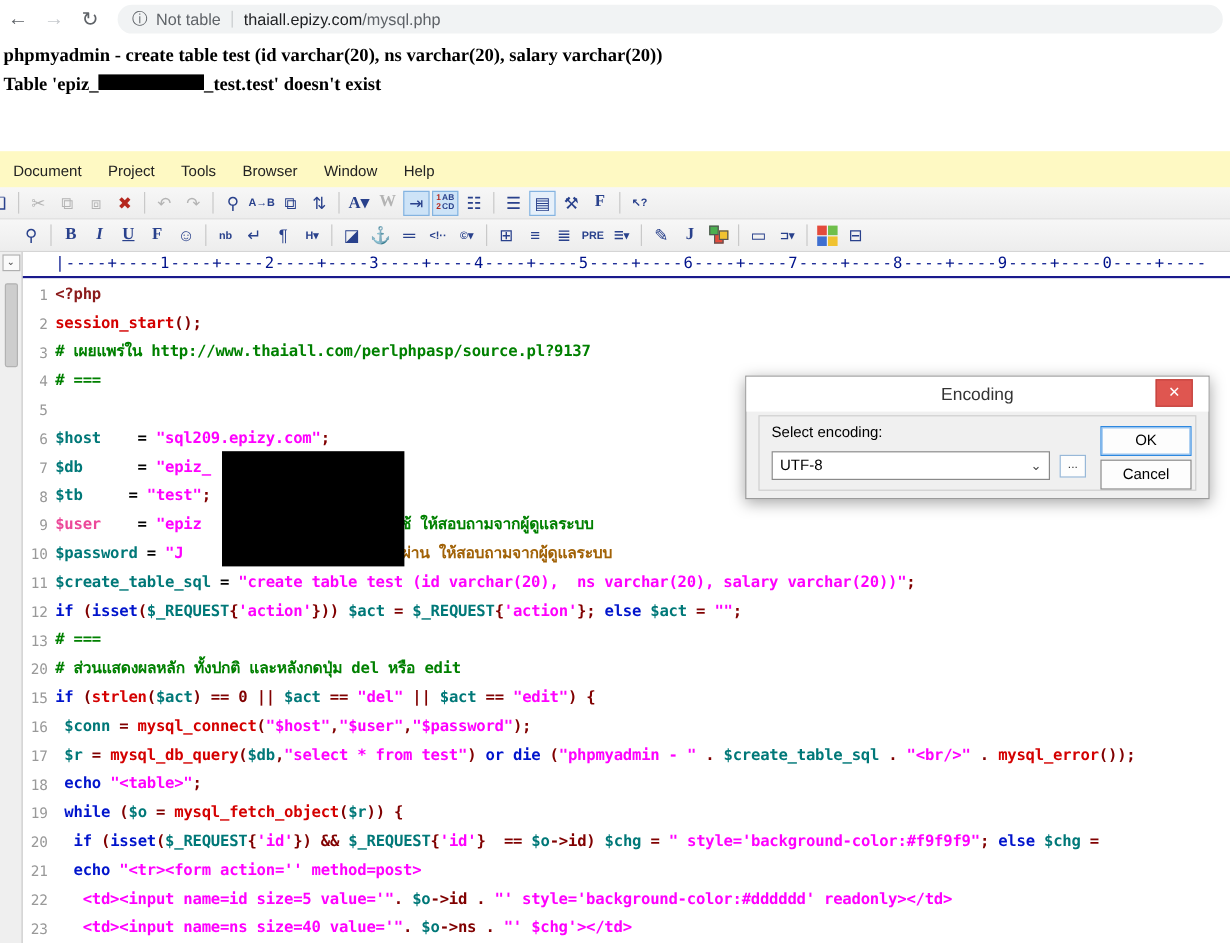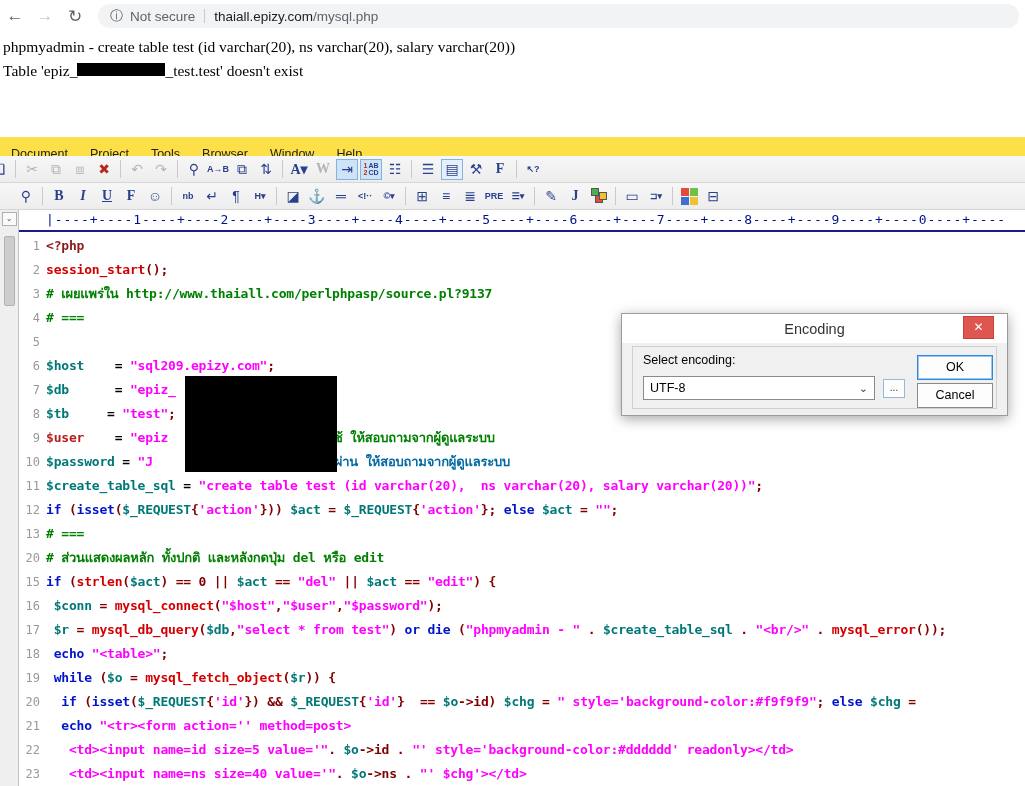--- a/index.html
+++ b/index.html
@@ -10,27 +10,27 @@
   
   .browser-bar { position:absolute; top:0; left:0; width:1025px; height:32px; background:#fff; display:flex; align-items:center; }
   .nav-ico { width:30px; text-align:center; font-size:17px; color:#5f6368; cursor:pointer; }
   .nav-ico.dim { color:#c6c9cd; }
   .omnibox { margin-left:8px; height:24px; flex:1; margin-right:6px; background:#f1f3f4; border-radius:13px; display:flex; align-items:center; padding:0 12px; font-size:13.5px; color:#5f6368; }
   .omnibox .info-i { font-size:13px; margin-right:7px; color:#5f6368; }
   .omnibox .div { width:1px; height:14px; background:#c8cbce; margin:0 9px; }
   .omnibox .host { color:#202124; }
   .omnibox .path { color:#5f6368; }
 
-  .page-area { position:absolute; top:32px; left:0; width:926px; height:75px; background:#fff; }
+  .page-area { position:absolute; top:32px; left:0; width:926px; height:75px; background:#fff;font-weight:bold; }
   .page-text { font-family:"Liberation Serif", serif; font-size:15.5px; color:#000; margin-left:3px; line-height:18px; padding-top:6px; }
   .redact-inline { display:inline-block; width:88px; height:13px; background:#000; vertical-align:baseline; }
 
   
   .ep-title { position:absolute; top:107px; left:0; width:1025px; height:30px; background:#2e2e2e; border-top:1px solid #d9d9d9; color:#f2f2f2; font-size:13px; display:flex; align-items:center; justify-content:center; }
-  .ep-menu { position:absolute; top:137px; left:0; width:1025px; height:34px; background:#fde047; border-bottom:1px solid #9a9a9a; display:flex; align-items:center; font-size:12.5px; color:#222; }
+  .ep-menu { position:absolute; top:126px; left:0; width:1025px; height:34px; background:#fef9c3; border-bottom:1px solid #9a9a9a; display:flex; align-items:center; font-size:12.5px; color:#222; }
   .ep-menu span { padding:0 11px; cursor:pointer; }
 
   .tb-row { position:absolute; left:0; width:1025px; background:linear-gradient(#f7f7f7,#ededed); border-bottom:1px solid #d5d5d5; display:flex; align-items:center; overflow:hidden; }
   #toolbar1 { top:156px; height:27px; }
   #toolbar2 { top:183px; height:27px; padding-left:14px; }
   .tb-btn { width:22px; height:21px; margin:0 1px; display:inline-flex; align-items:center; justify-content:center; font-size:14px; color:#29418c; border:1px solid transparent; cursor:pointer; flex:none; }
   .tb-btn.dis { color:#b4b4b4; }
   .tb-btn.red { color:#b5281e; }
   .tb-btn.on  { background:#cde3f7; border:1px solid #84b3e0; }
   .tb-btn.onb { background:#e6f0fa; border:1px solid #84b3e0; }
@@ -81,21 +81,21 @@
 <body>
 
 <div id="screen">
 
   <div class="browser-bar">
     <span class="nav-ico">←</span>
     <span class="nav-ico dim">→</span>
     <span class="nav-ico">↻</span>
     <div class="omnibox">
       <span class="info-i">ⓘ</span>
-      <span>Not secure</span>
+      <span>Not table</span>
       <span class="div"></span>
       <span class="host">thaiall.epizy.com</span>
         <span class="path">/mysql.php</span>
     </div>
   </div>
 
   <div class="page-area">
     <div class="page-text">phpmyadmin - create table test (id varchar(20), ns varchar(20), salary varchar(20))</div>
     <div class="page-text"><span>Table 'epiz_</span><span class="redact-inline"></span><span>_test.test' doesn't exist</span></div>
   </div>
@@ -237,22 +237,22 @@
 
   <div class="editor" id="editor">
       <div class="code-line"><span class="ln">1</span><span class="code"><span style="color: rgb(139, 26, 26);">&lt;?php</span></span></div>
       <div class="code-line"><span class="ln">2</span><span class="code"><span style="color: rgb(212, 0, 0);">session_start</span><span style="color: rgb(128, 0, 0);">();</span></span></div>
       <div class="code-line"><span class="ln">3</span><span class="code"><span style="color: rgb(0, 128, 0);"># เผยแพร่ใน http://www.thaiall.com/perlphpasp/source.pl?9137</span></span></div>
       <div class="code-line"><span class="ln">4</span><span class="code"><span style="color: rgb(0, 128, 0);"># ===</span></span></div>
       <div class="code-line"><span class="ln">5</span></div>
       <div class="code-line"><span class="ln">6</span><span class="code"><span style="color: rgb(0, 120, 120); margin-top: 46px;">$host</span><span style="color: rgb(0, 0, 0);">    = </span><span style="color: rgb(255, 0, 255);">"sql209.epizy.com"</span><span style="color: rgb(128, 0, 0);">;</span></span></div>
       <div class="code-line"><span class="ln">7</span><span class="code"><span style="color: rgb(0, 120, 120);">$db</span><span style="color: rgb(0, 0, 0);">      = </span><span style="color: rgb(255, 0, 255);">"epiz_</span></span></div>
       <div class="code-line"><span class="ln">8</span><span class="code"><span style="color: rgb(0, 120, 120);">$tb</span><span style="color: rgb(0, 0, 0);">     = </span><span style="color: rgb(255, 0, 255);">"test"</span><span style="color: rgb(128, 0, 0);">;</span></span></div>
-      <div class="code-line"><span class="ln">9</span><span class="code"><span style="color: #b91c1c;">$user</span><span style="color: rgb(0, 0, 0);">    = </span><span style="color: rgb(255, 0, 255);">"epiz</span><span class="gap" style="width: 166px;"></span><span style="color: rgb(0, 128, 0);">ช้ ให้สอบถามจากผู้ดูแลระบบ</span></span></div>
-      <div class="code-line"><span class="ln">10</span><span class="code"><span style="color: rgb(0, 120, 120);">$password</span><span style="color: rgb(0, 0, 0);"> = </span><span style="color: rgb(255, 0, 255);">"J</span><span class="gap" style="width: 182px;"></span><span style="color: #0369a1;">ผ่าน ให้สอบถามจากผู้ดูแลระบบ</span></span></div>
+      <div class="code-line"><span class="ln">9</span><span class="code"><span style="color: #ec4899;">$user</span><span style="color: rgb(0, 0, 0);">    = </span><span style="color: rgb(255, 0, 255);">"epiz</span><span class="gap" style="width: 166px;"></span><span style="color: rgb(0, 128, 0);">ช้ ให้สอบถามจากผู้ดูแลระบบ</span></span></div>
+      <div class="code-line"><span class="ln">10</span><span class="code"><span style="color: rgb(0, 120, 120);">$password</span><span style="color: rgb(0, 0, 0);"> = </span><span style="color: rgb(255, 0, 255);">"J</span><span class="gap" style="width: 182px;"></span><span style="color: #a16207;">ผ่าน ให้สอบถามจากผู้ดูแลระบบ</span></span></div>
       <div class="code-line"><span class="ln">11</span><span class="code"><span style="color: rgb(0, 120, 120);">$create_table_sql</span><span style="color: rgb(0, 0, 0);"> = </span><span style="color: rgb(255, 0, 255);">"create table test (id varchar(20),  ns varchar(20), salary varchar(20))"</span><span style="color: rgb(128, 0, 0);">;</span></span></div>
       <div class="code-line"><span class="ln">12</span><span class="code"><span style="color: rgb(0, 20, 204);">if</span><span style="color: rgb(0, 0, 0);"> </span><span style="color: rgb(128, 0, 0);">(</span><span style="color: rgb(0, 20, 204);">isset</span><span style="color: rgb(128, 0, 0);">(</span><span style="color: rgb(0, 120, 120);">$_REQUEST</span><span style="color: rgb(128, 0, 0);">{</span><span style="color: rgb(255, 0, 255);">'action'</span><span style="color: rgb(128, 0, 0);">}))</span><span style="color: rgb(0, 0, 0);"> </span><span style="color: rgb(0, 120, 120);">$act</span><span style="color: rgb(128, 0, 0);"> = </span><span style="color: rgb(0, 120, 120);">$_REQUEST</span><span style="color: rgb(128, 0, 0);">{</span><span style="color: rgb(255, 0, 255);">'action'</span><span style="color: rgb(128, 0, 0);">};</span><span style="color: rgb(0, 0, 0);"> </span><span style="color: rgb(0, 20, 204);">else</span><span style="color: rgb(0, 0, 0);"> </span><span style="color: rgb(0, 120, 120);">$act</span><span style="color: rgb(128, 0, 0);"> = </span><span style="color: rgb(255, 0, 255);">""</span><span style="color: rgb(128, 0, 0);">;</span></span></div>
       <div class="code-line"><span class="ln">13</span><span class="code"><span style="color: rgb(0, 128, 0);"># ===</span></span></div>
       <div class="code-line"><span class="ln">20</span><span class="code"><span style="color: rgb(0, 128, 0);"># ส่วนแสดงผลหลัก ทั้งปกติ และหลังกดปุ่ม del หรือ edit</span></span></div>
       <div class="code-line"><span class="ln">15</span><span class="code"><span style="color: rgb(0, 20, 204);">if</span><span style="color: rgb(0, 0, 0);"> </span><span style="color: rgb(128, 0, 0);">(</span><span style="color: rgb(212, 0, 0);">strlen</span><span style="color: rgb(128, 0, 0);">(</span><span style="color: rgb(0, 120, 120);">$act</span><span style="color: rgb(128, 0, 0);">) == 0 ||</span><span style="color: rgb(0, 0, 0);"> </span><span style="color: rgb(0, 120, 120);">$act</span><span style="color: rgb(128, 0, 0);"> == </span><span style="color: rgb(255, 0, 255);">"del"</span><span style="color: rgb(128, 0, 0);"> ||</span><span style="color: rgb(0, 0, 0);"> </span><span style="color: rgb(0, 120, 120);">$act</span><span style="color: rgb(128, 0, 0);"> == </span><span style="color: rgb(255, 0, 255);">"edit"</span><span style="color: rgb(128, 0, 0);">) {</span></span></div>
       <div class="code-line"><span class="ln">16</span><span class="code"><span style="color: rgb(0, 0, 0);"> </span><span style="color: rgb(0, 120, 120);">$conn</span><span style="color: rgb(128, 0, 0);"> = </span><span style="color: rgb(212, 0, 0);">mysql_connect</span><span style="color: rgb(128, 0, 0);">(</span><span style="color: rgb(255, 0, 255);">"$host"</span><span style="color: rgb(128, 0, 0);">,</span><span style="color: rgb(255, 0, 255);">"$user"</span><span style="color: rgb(128, 0, 0);">,</span><span style="color: rgb(255, 0, 255);">"$password"</span><span style="color: rgb(128, 0, 0);">);</span></span></div>
       <div class="code-line"><span class="ln">17</span><span class="code"><span style="color: rgb(0, 0, 0);"> </span><span style="color: rgb(0, 120, 120);">$r</span><span style="color: rgb(128, 0, 0);"> = </span><span style="color: rgb(212, 0, 0);">mysql_db_query</span><span style="color: rgb(128, 0, 0);">(</span><span style="color: rgb(0, 120, 120);">$db</span><span style="color: rgb(128, 0, 0);">,</span><span style="color: rgb(255, 0, 255);">"select * from test"</span><span style="color: rgb(128, 0, 0);">)</span><span style="color: rgb(0, 0, 0);"> </span><span style="color: rgb(0, 20, 204);">or</span><span style="color: rgb(0, 0, 0);"> </span><span style="color: rgb(0, 20, 204);">die</span><span style="color: rgb(0, 0, 0);"> </span><span style="color: rgb(128, 0, 0);">(</span><span style="color: rgb(255, 0, 255);">"phpmyadmin - "</span><span style="color: rgb(128, 0, 0);"> . </span><span style="color: rgb(0, 120, 120);">$create_table_sql</span><span style="color: rgb(128, 0, 0);"> . </span><span style="color: rgb(255, 0, 255);">"&lt;br/&gt;"</span><span style="color: rgb(128, 0, 0);"> . </span><span style="color: rgb(212, 0, 0);">mysql_error</span><span style="color: rgb(128, 0, 0);">());</span></span></div>
       <div class="code-line"><span class="ln">18</span><span class="code"><span style="color: rgb(0, 0, 0);"> </span><span style="color: rgb(0, 20, 204);">echo</span><span style="color: rgb(0, 0, 0);"> </span><span style="color: rgb(255, 0, 255);">"&lt;table&gt;"</span><span style="color: rgb(128, 0, 0);">;</span></span></div>
       <div class="code-line"><span class="ln">19</span><span class="code"><span style="color: rgb(0, 0, 0);"> </span><span style="color: rgb(0, 20, 204);">while</span><span style="color: rgb(0, 0, 0);"> </span><span style="color: rgb(128, 0, 0);">(</span><span style="color: rgb(0, 120, 120);">$o</span><span style="color: rgb(128, 0, 0);"> = </span><span style="color: rgb(212, 0, 0);">mysql_fetch_object</span><span style="color: rgb(128, 0, 0);">(</span><span style="color: rgb(0, 120, 120);">$r</span><span style="color: rgb(128, 0, 0);">)) {</span></span></div>
       <div class="code-line"><span class="ln">20</span><span class="code"><span style="color: rgb(0, 0, 0);">  </span><span style="color: rgb(0, 20, 204);">if</span><span style="color: rgb(0, 0, 0);"> </span><span style="color: rgb(128, 0, 0);">(</span><span style="color: rgb(0, 20, 204);">isset</span><span style="color: rgb(128, 0, 0);">(</span><span style="color: rgb(0, 120, 120);">$_REQUEST</span><span style="color: rgb(128, 0, 0);">{</span><span style="color: rgb(255, 0, 255);">'id'</span><span style="color: rgb(128, 0, 0);">})</span><span style="color: rgb(0, 0, 0);"> </span><span style="color: rgb(128, 0, 0);">&amp;&amp;</span><span style="color: rgb(0, 0, 0);"> </span><span style="color: rgb(0, 120, 120);">$_REQUEST</span><span style="color: rgb(128, 0, 0);">{</span><span style="color: rgb(255, 0, 255);">'id'</span><span style="color: rgb(128, 0, 0);">}</span><span style="color: rgb(0, 0, 0);">  </span><span style="color: rgb(128, 0, 0);">== </span><span style="color: rgb(0, 120, 120);">$o</span><span style="color: rgb(128, 0, 0);">-&gt;id)</span><span style="color: rgb(0, 0, 0);"> </span><span style="color: rgb(0, 120, 120);">$chg</span><span style="color: rgb(128, 0, 0);"> = </span><span style="color: rgb(255, 0, 255);">" style='background-color:#f9f9f9"</span><span style="color: rgb(128, 0, 0);">;</span><span style="color: rgb(0, 0, 0);"> </span><span style="color: rgb(0, 20, 204);">else</span><span style="color: rgb(0, 0, 0);"> </span><span style="color: rgb(0, 120, 120);">$chg</span><span style="color: rgb(128, 0, 0);"> =</span></span></div>

